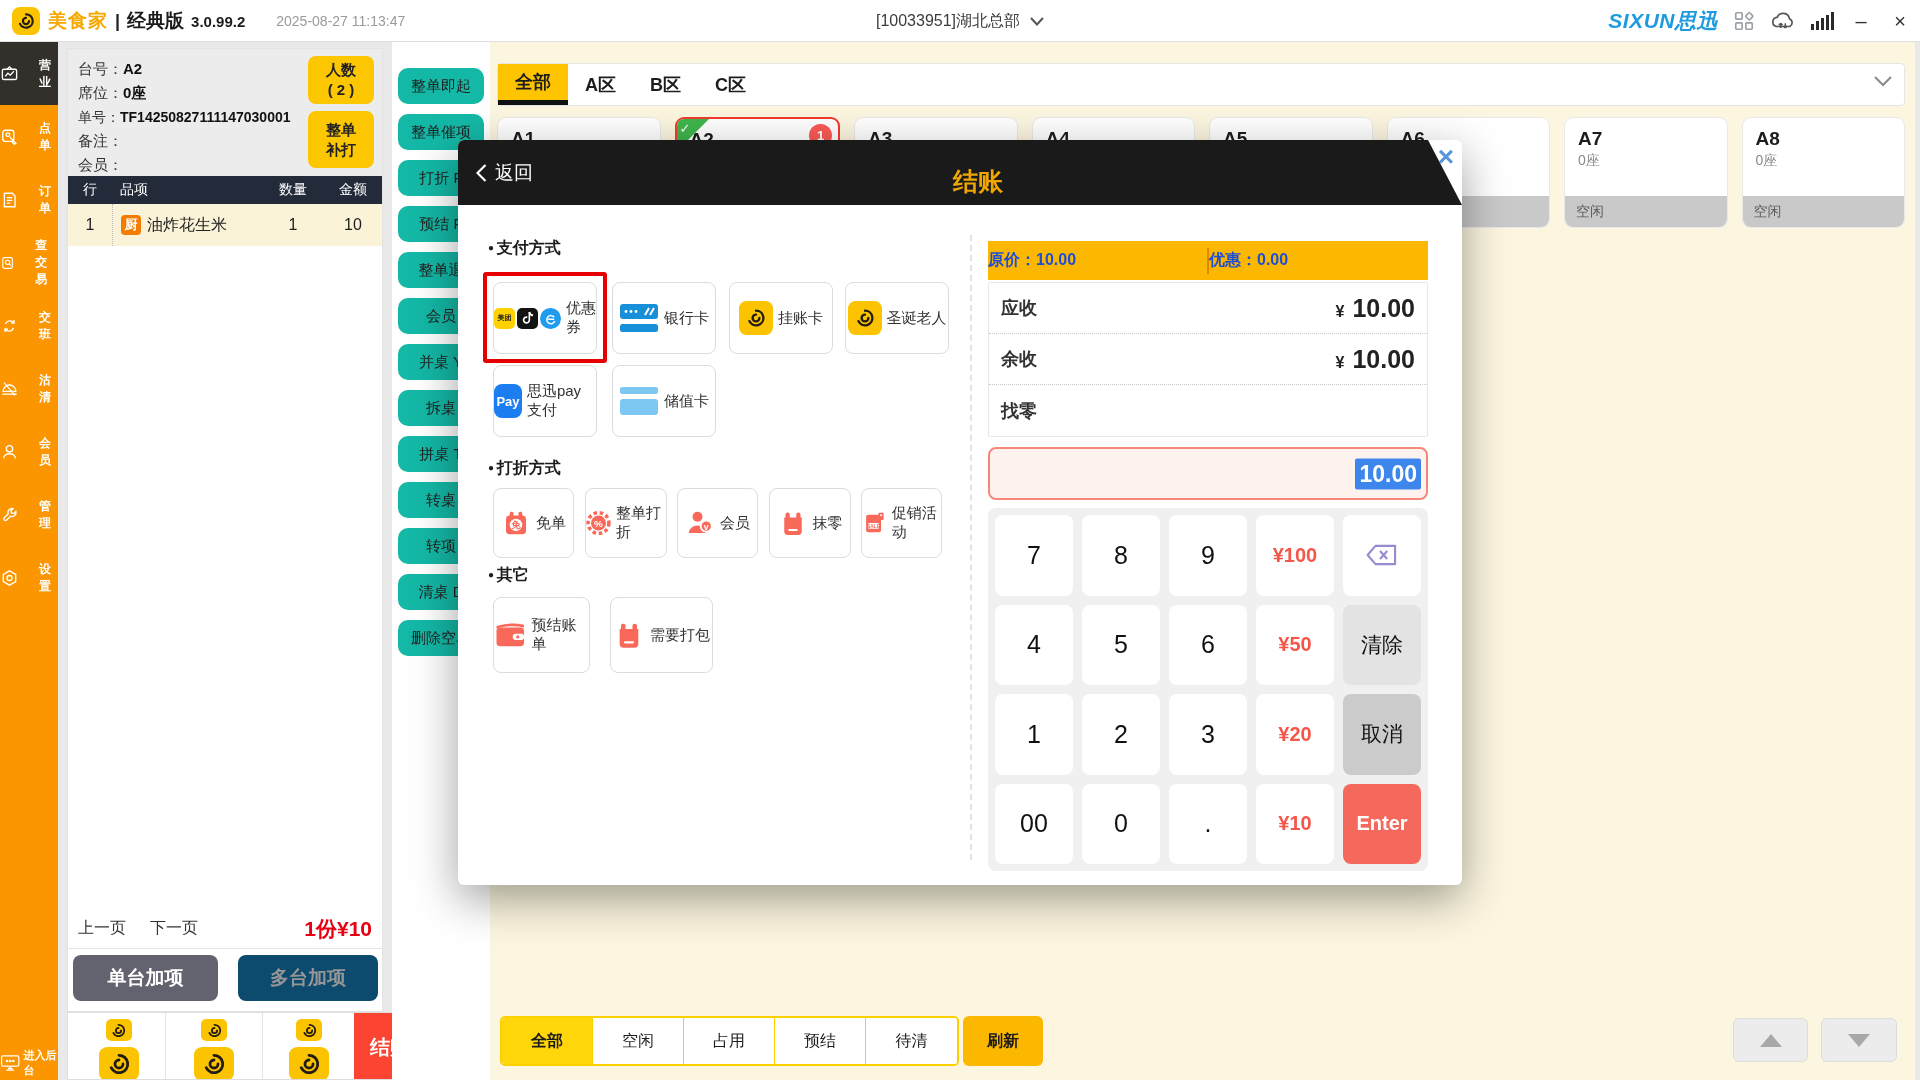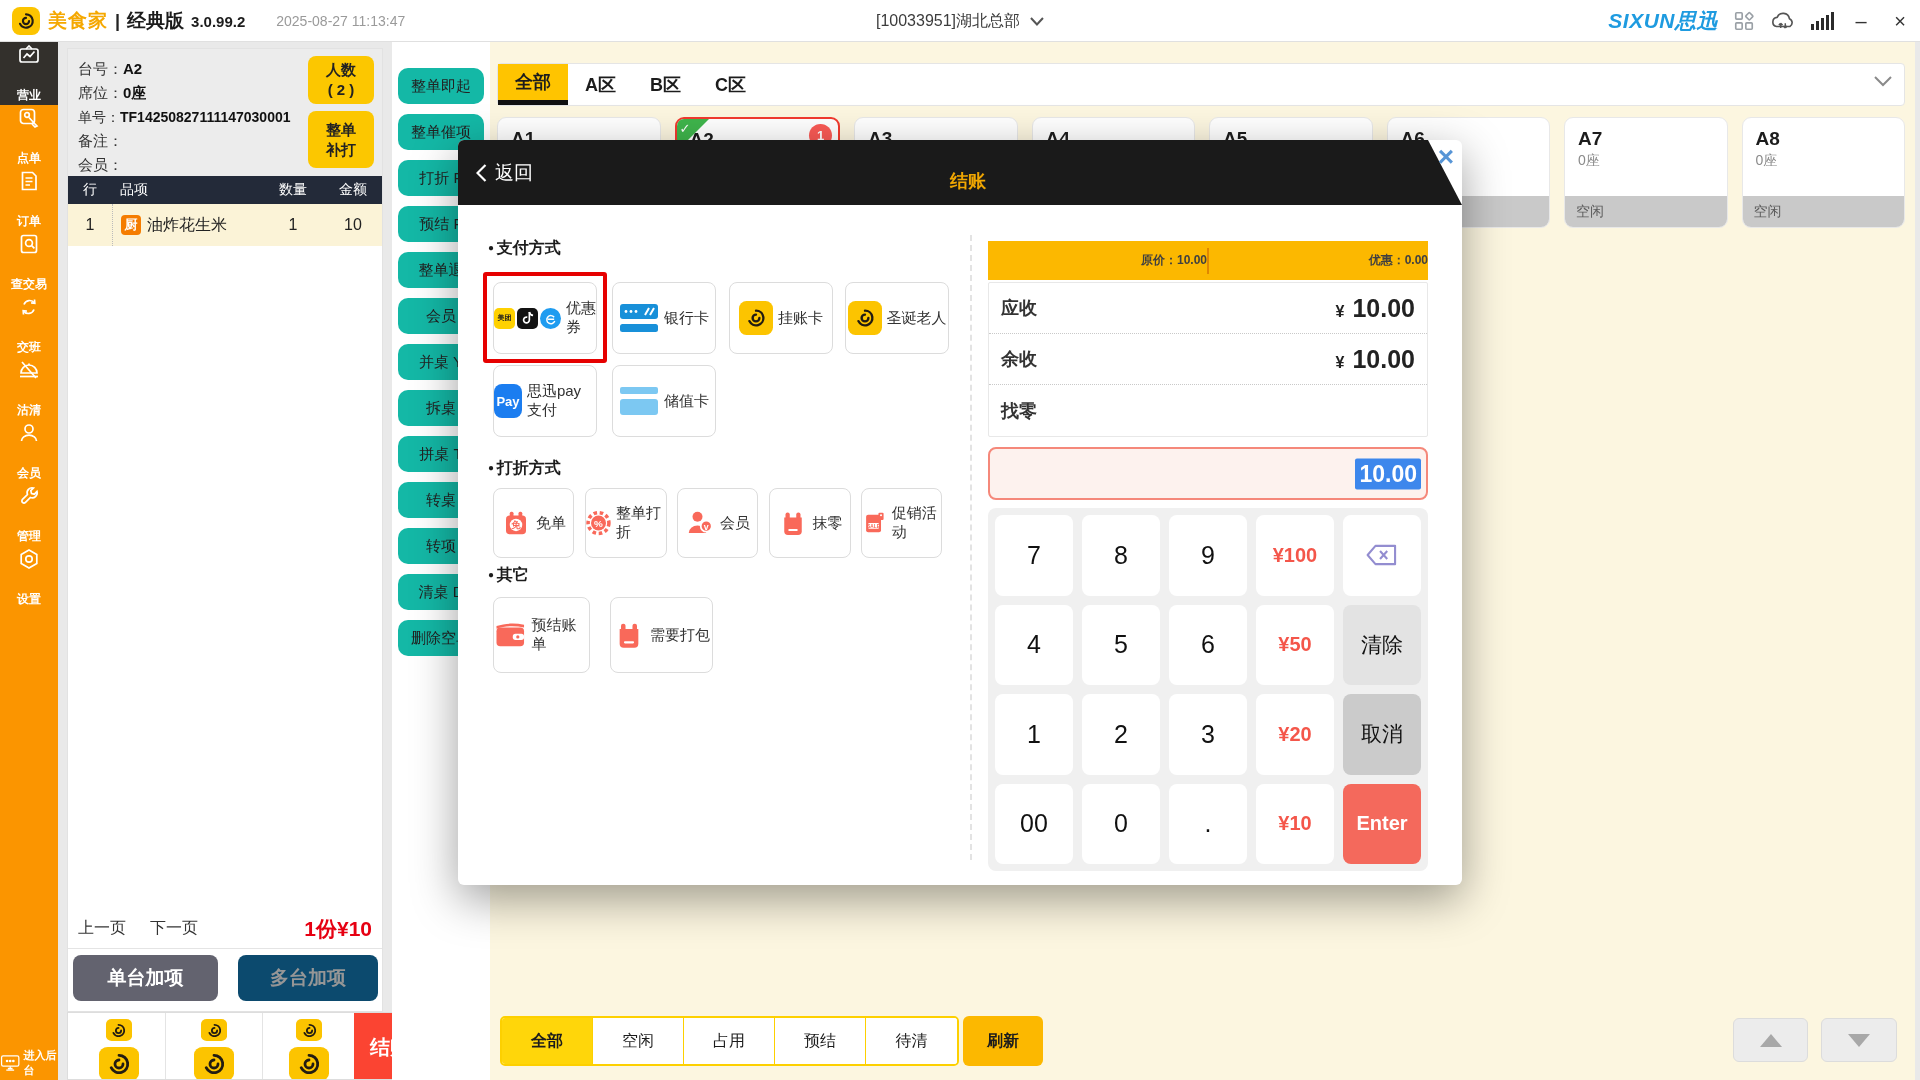--- a/index.html
+++ b/index.html
@@ -22,21 +22,21 @@
     display:flex; align-items:center; gap:10px; font-size:16px; color:#3c3c3c; cursor:pointer; }
   .topright { position:absolute; right:8px; top:0; height:42px; display:flex; align-items:center; gap:15px; }
   .sixun { font-size:21px; font-weight:bold; font-style:italic; color:#1e9be0; letter-spacing:0.5px; }
   .winbtn { font-size:20px; color:#333; width:24px; text-align:center; cursor:pointer; }
   .sigbars { display:flex; align-items:flex-end; gap:2px; height:18px; }
   .sigbars i { display:block; width:3px; background:#2b2b2b; }
 
   
   .sidebar { position:absolute; left:0; top:42px; width:58px; height:1038px; background:#fb9500;
     display:flex; flex-direction:column; }
-  .side-item { height:63px; display:flex; flex-direction:column; align-items:center;
+  .side-item { height:63px; display:flex; flex-direction:row; align-items:center;
     justify-content:center; gap:20px; color:#fff; cursor:pointer; }
   .side-item.active { background:#33302c; }
   .side-item .lbl { font-size:12px; font-weight:bold; }
   .side-item svg { width:24px; height:24px; }
   .backstage { position:absolute; left:0; bottom:2px; width:58px; display:flex; flex-direction:row;
     align-items:center; gap:3px; color:#fff; cursor:pointer; }
   .backstage .lbl { font-size:11px; font-weight:bold; }
 
   
   .order-panel { position:absolute; left:67px; top:48px; width:316px; height:964px; background:#fff;
@@ -127,22 +127,22 @@
     border-top:13px solid #a8a8a8; }
 
   
   .modal { position:absolute; left:458px; top:140px; width:1004px; height:745px; background:#fff;
     border-radius:6px; box-shadow:0 14px 46px rgba(0,0,0,0.38); }
   .mheader { position:absolute; left:0; top:0; width:100%; height:65px; background:#1a1a1a;
     border-radius:6px 0 0 0;
     clip-path:polygon(0 0, calc(100% - 34px) 0, 100% 100%, 0 100%); }
   .mback { position:absolute; left:18px; top:0; height:65px; display:flex; align-items:center; gap:8px;
     color:#fff; font-size:19px; cursor:pointer; }
-  .mtitle { position:absolute; left:8px; top:0; width:100%; height:82px; display:flex; align-items:center;
-    justify-content:center; color:#f0a602; font-size:18px; font-weight:bold; }
+  .mtitle { position:absolute; left:18px; top:0; width:100%; height:82px; display:flex; align-items:center;
+    justify-content:center; color:#f0a602; font-size:25px; font-weight:bold; }
   .mclose { position:absolute; right:8px; top:2px; color:#5795d6; font-size:28px; font-weight:bold;
     cursor:pointer; line-height:30px; }
   .sec-label { position:absolute; font-size:16px; font-weight:bold; color:#1c1c1c; }
   .sec-label::before { content:"● "; font-size:10px; vertical-align:2px; }
   .ptile { position:absolute; background:#fff; border:1px solid #dcdcdc; border-radius:8px;
     display:flex; flex-direction:row; align-items:center; justify-content:center; gap:5px;
     font-size:15px; color:#333; cursor:pointer; }
   .hlbox { position:absolute; border:4px solid #e60000; border-radius:3px; }
   .coupon-icons { display:flex; gap:2px; align-items:center; }
   .mini-ic { width:21px; height:21px; border-radius:5px; display:flex; align-items:center;
@@ -150,21 +150,21 @@
   .mt { background:#ffd100; color:#201f1d; font-size:7px; font-weight:bold; }
   .dy { background:#121212; }
   .el { background:#1f9cf0; border-radius:50%; }
   .payblue { width:34px; height:34px; background:#1b7df0; border-radius:8px; color:#fff; font-size:13px;
     font-weight:bold; display:flex; align-items:center; justify-content:center; }
   .cardic { display:flex; flex-direction:column; gap:3px; width:40px; }
   .divider-v { position:absolute; left:512px; top:95px; height:625px; border-left:2px dashed #e3e3e3; }
 
   .sumbar { position:absolute; left:530px; top:101px; width:440px; height:39px; background:#fcb800;
     display:flex; align-items:center; }
-  .sumbar .half { flex:1; text-align:right; font-size:12px; font-weight:bold; color:#404040; }
+  .sumbar .half { flex:1; text-align:left; font-size:16px; font-weight:bold; color:#1d4ed8; }
   .sumbar .vline { width:2px; height:26px; background:#e08700; }
   .sumrows { position:absolute; left:530px; top:142px; width:440px; border:1px solid #e8e8e8;
     border-radius:2px; background:#fff; }
   .srow { height:51px; display:flex; align-items:center; justify-content:space-between; padding:0 12px;
     border-bottom:1px dotted #c9c9c9;font-weight:bold; }
   .srow:last-child { border-bottom:none; }
   .srow .sl { font-size:18px; color:#333; }
   .srow .sv { font-size:25px; color:#222; }
   .srow .cur { font-size:16px; margin-right:8px; }
   .amountbox { position:absolute; left:530px; top:307px; width:440px; height:53px; background:#fdf2ee;

